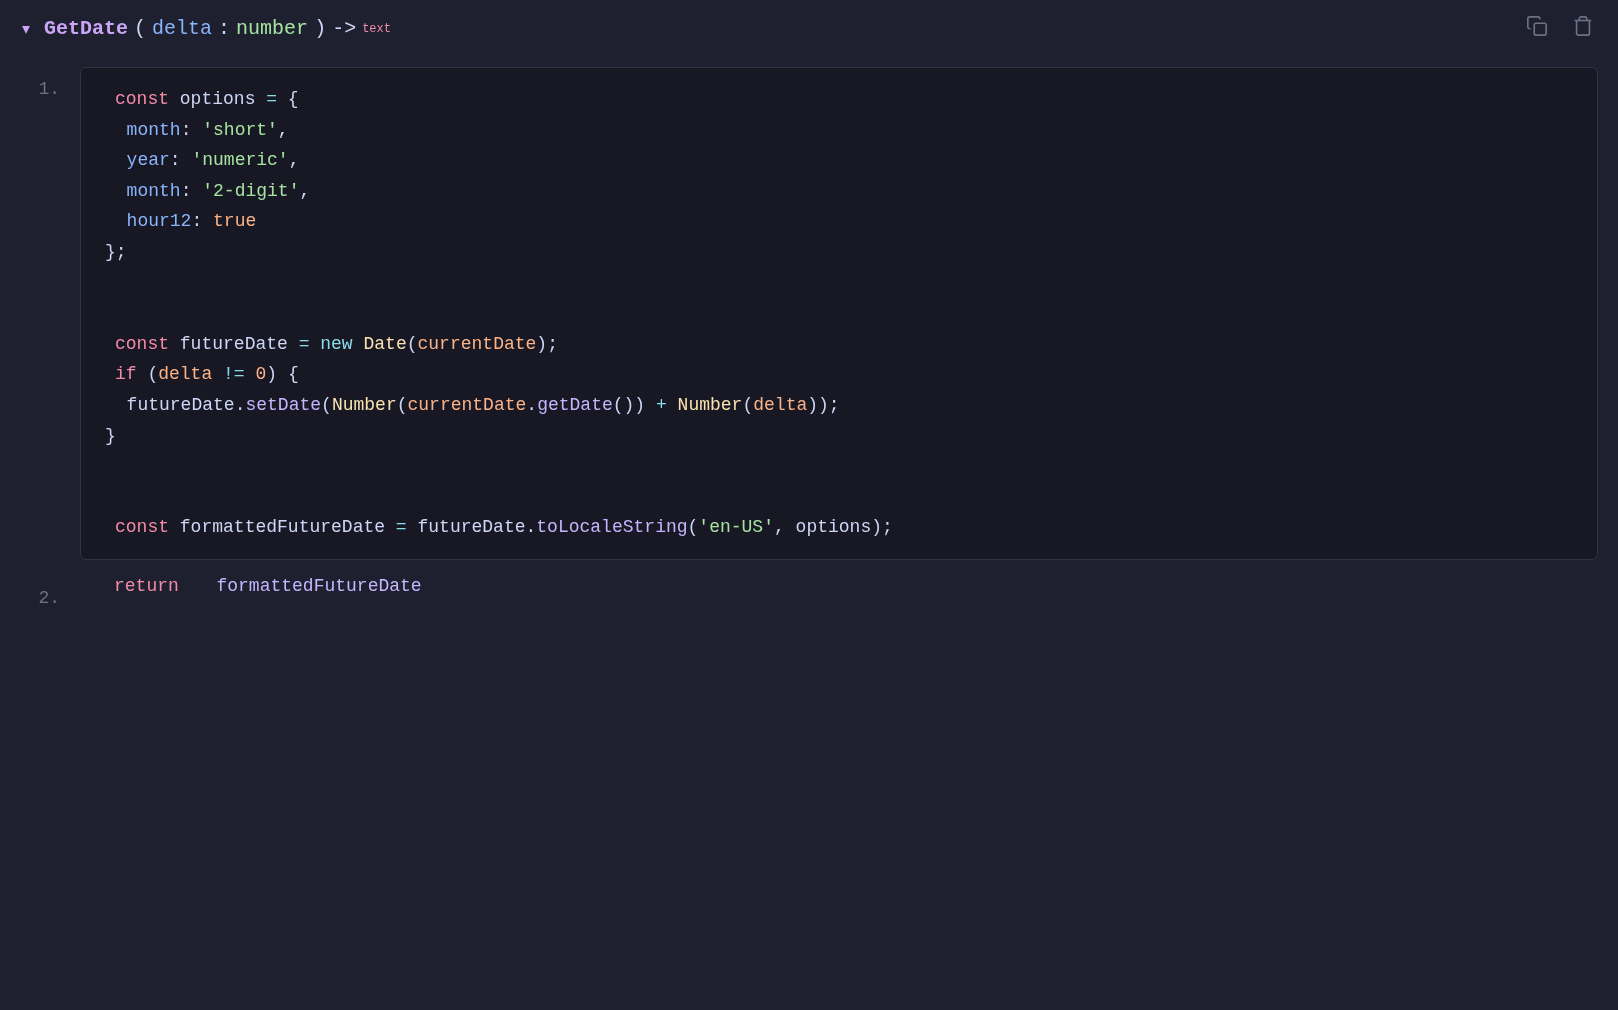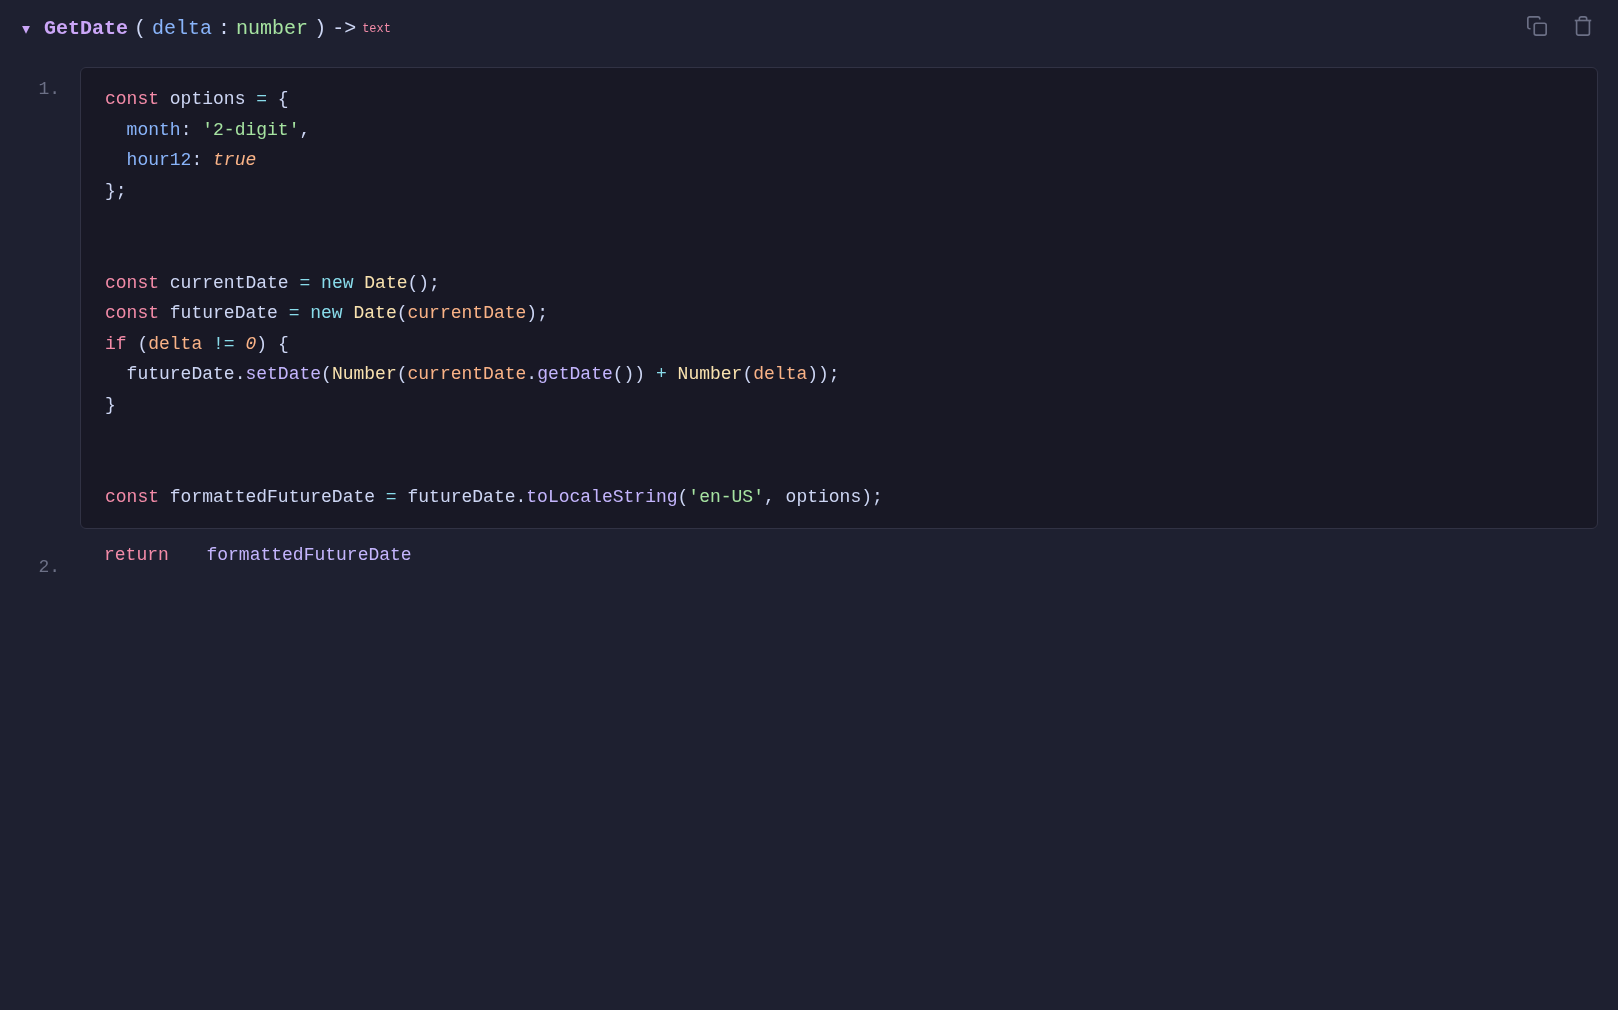--- a/index.html
+++ b/index.html
@@ -127,25 +127,25 @@
       line-height: 1.7;
       white-space: pre;
       font-size: 18px;
     }
 
     .empty-line {
       height: 1.7em;
     }
 
     
-    .kw { color: #f38ba8; }       
+    .kw { color: #f38ba8; margin-left: 10px; }       
     .var { color: #cdd6f4; }      
     .op { color: #89dceb; }       
     .str { color: #a6e3a1; }      
-    .bool { color: #fab387; font-style: italic; }     
+    .bool { color: #fab387; }     
     .prop { color: #89b4fa; }     
     .punct { color: #cdd6f4; }    
     .fn-call { color: #c4b5fd; }  
     .new-kw { color: #89dceb; }   
     .class-name { color: #f9e2af; } 
     .param { color: #fab387; }
 
     .line-2-code {
       display: flex;
       align-items: flex-start;
@@ -183,26 +183,27 @@
     </button>
   </div>
 </div>
 
 <div class="main-content">
 
   <div class="code-block">
     <div class="line-number">1.</div>
     <div class="code-area">
       <div class="code-line"><span class="kw">const</span><span class="var"> options </span><span class="op">=</span><span class="punct"> {</span></div>
+      <div class="code-line"><span class="var">  </span><span class="prop">month</span><span class="punct">: </span><span class="str">'short'</span><span class="punct">,</span></div>
+      <div class="code-line"><span class="var">  </span><span class="prop">year</span><span class="punct">: </span><span class="str">'numeric'</span><span class="punct">,</span></div>
       <div class="code-line"><span class="var">  </span><span class="prop">month</span><span class="punct">: </span><span class="str">'2-digit'</span><span class="punct">,</span></div>
       <div class="code-line"><span class="var">  </span><span class="prop">hour12</span><span class="punct">: </span><span class="bool">true</span></div>
       <div class="code-line"><span class="punct">};</span></div>
       <div class="empty-line"></div>
       <div class="empty-line"></div>
-      <div class="code-line"><span class="kw">const</span><span class="var"> currentDate </span><span class="op">=</span><span class="var"> </span><span class="new-kw">new</span><span class="var"> </span><span class="class-name">Date</span><span class="punct">();</span></div>
       <div class="code-line"><span class="kw">const</span><span class="var"> futureDate </span><span class="op">=</span><span class="var"> </span><span class="new-kw">new</span><span class="var"> </span><span class="class-name">Date</span><span class="punct">(</span><span class="param">currentDate</span><span class="punct">);</span></div>
       <div class="code-line"><span class="kw">if</span><span class="punct"> (</span><span class="param">delta</span><span class="var"> </span><span class="op">!=</span><span class="var"> </span><span class="bool">0</span><span class="punct">) {</span></div>
       <div class="code-line"><span class="var">  futureDate</span><span class="punct">.</span><span class="fn-call">setDate</span><span class="punct">(</span><span class="class-name">Number</span><span class="punct">(</span><span class="param">currentDate</span><span class="punct">.</span><span class="fn-call">getDate</span><span class="punct">())</span><span class="var"> </span><span class="op">+</span><span class="var"> </span><span class="class-name">Number</span><span class="punct">(</span><span class="param">delta</span><span class="punct">));</span></div>
       <div class="code-line"><span class="punct">}</span></div>
       <div class="empty-line"></div>
       <div class="empty-line"></div>
       <div class="code-line"><span class="kw">const</span><span class="var"> formattedFutureDate </span><span class="op">=</span><span class="var"> futureDate</span><span class="punct">.</span><span class="fn-call">toLocaleString</span><span class="punct">(</span><span class="str">'en-US'</span><span class="punct">,</span><span class="var"> options</span><span class="punct">);</span></div>
     </div>
   </div>
 

